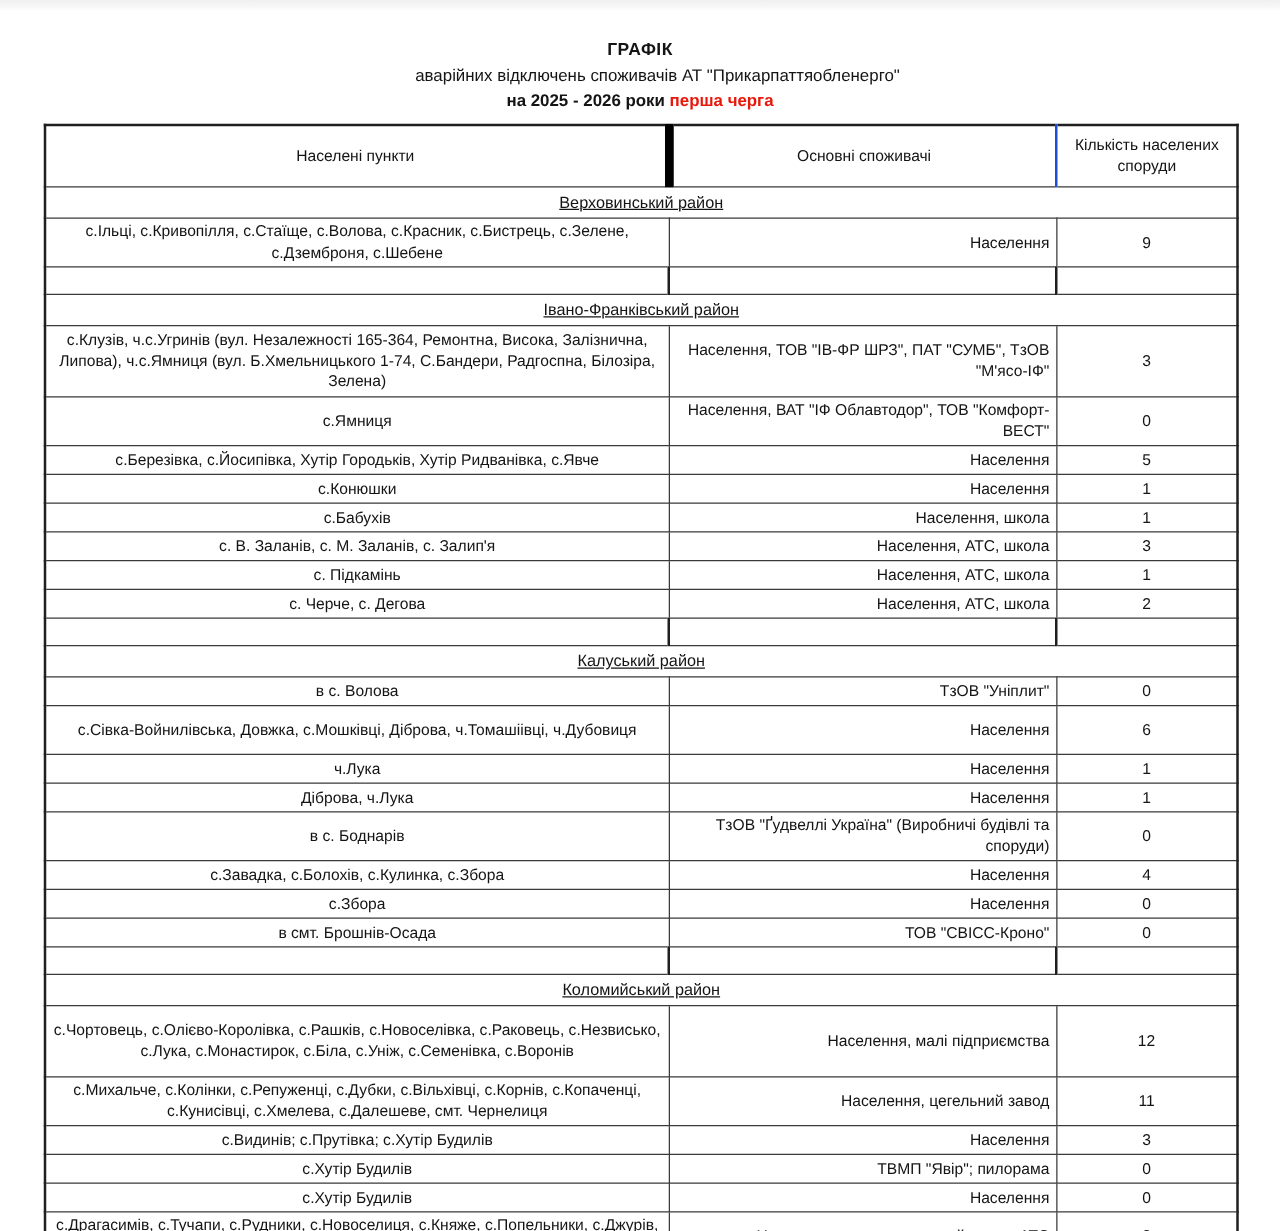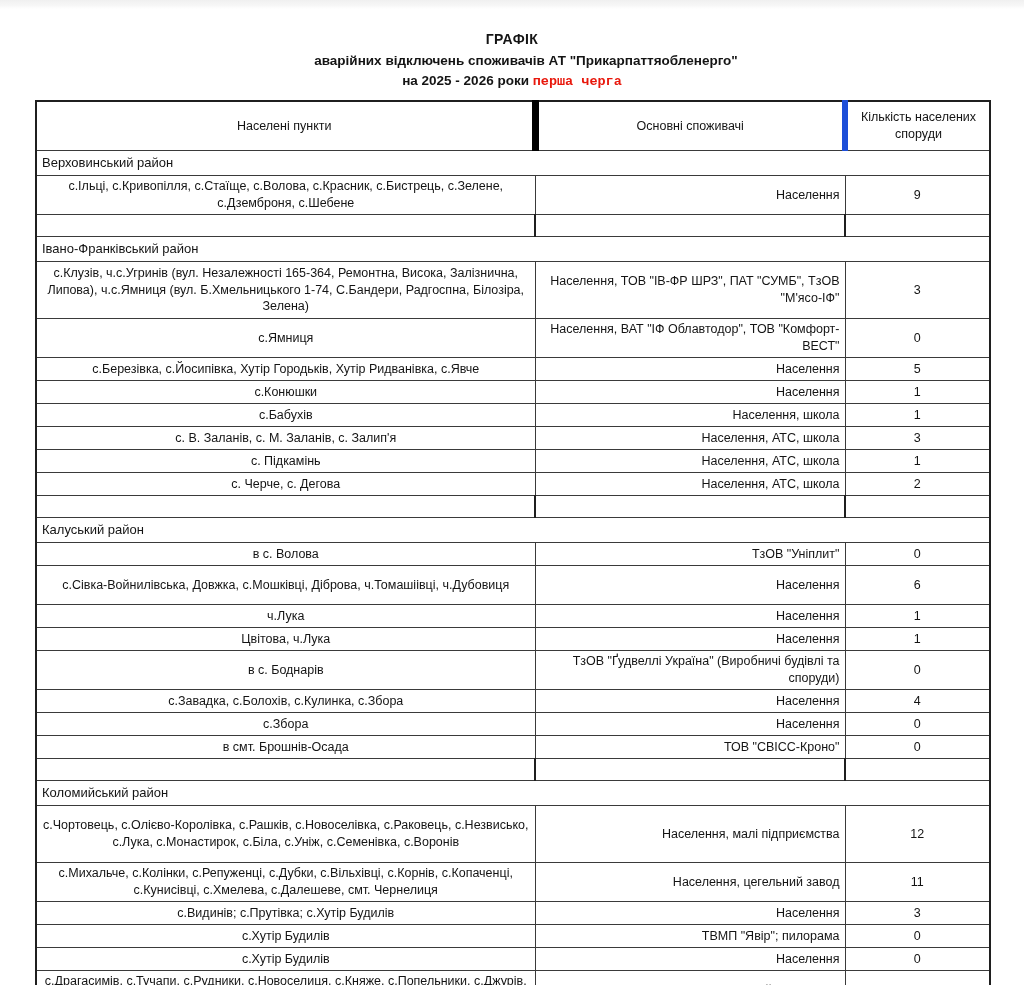--- a/index.html
+++ b/index.html
@@ -34,35 +34,34 @@
   }
   .doc-title {
     font-size: 14px;
     font-weight: bold;
     letter-spacing: 0.4px;
     line-height: 1.25;
     text-align: center;
   }
   .doc-subtitle {
     font-size: 13.5px;
-    font-weight: bold;
+    font-weight: normal;
     line-height: 1.35;
     margin-top: 3px;
     margin-left: 28px;
   }
   .doc-period {
     font-size: 13.5px;
     font-weight: bold;
     line-height: 1.35;
     margin-top: 2px;
   }
   .queue-accent {
     color: #e8180c;
     font-weight: bold;
-    font-family: Liberation Mono, monospace;
   }
   
   .table-wrap {
     margin: 9px auto 0 auto;
     width: 954px;
   }
   table.schedule {
     border-collapse: collapse;
     table-layout: fixed;
     width: 954px;
@@ -83,28 +82,30 @@
   table.schedule {
     border: 2px solid #1f1f1f;
   }
   .hdr td {
     text-align: center;
     font-size: 12.5px;
     height: 44px;
     border-bottom: 2px solid #1f1f1f;
   }
   .hdr td.hdr-places { border-right: 7px solid #000000; }
-  .hdr td.hdr-cons   { border-right: 6px solid #1d4ed8; margin-left: 28px; }
+  .hdr td.hdr-cons   { border-right: 2px solid #1d4ed8; margin-left: 28px; }
 
   .district-row td {
+    text-align: center;
     font-weight: bold;
     font-size: 13px;
     height: 20px;
     border-top: 2px solid #1f1f1f;
     border-bottom: 2px solid #1f1f1f;
+    text-decoration: underline;
   }
   .spacer-row td {
     height: 17px;
     border-top: 1px solid #8d8d8d;
   }
   .spacer-row td.sp-places { border-right: 2px solid #1f1f1f; }
   .spacer-row td.sp-cons   { border-right: 2px solid #1f1f1f; }
 
   td.cell-places {
     text-align: center;
@@ -224,21 +225,21 @@
             <td class="cell-places">с.Сівка-Войнилівська, Довжка, с.Мошківці, Діброва, ч.Томашіівці, ч.Дубовиця</td>
             <td class="cell-cons">Населення</td>
             <td class="cell-count">6</td>
           </tr>
           <tr class="data-row">
             <td class="cell-places">ч.Лука</td>
             <td class="cell-cons">Населення</td>
             <td class="cell-count">1</td>
           </tr>
           <tr class="data-row">
-            <td class="cell-places">Цвітова, ч.Лука</td>
+            <td class="cell-places">Діброва, ч.Лука</td>
             <td class="cell-cons">Населення</td>
             <td class="cell-count">1</td>
           </tr>
           <tr class="data-row tall2">
             <td class="cell-places">в с. Боднарів</td>
             <td class="cell-cons">ТзОВ "Ґудвеллі Україна" (Виробничі будівлі та споруди)</td>
             <td class="cell-count">0</td>
           </tr>
           <tr class="data-row">
             <td class="cell-places">с.Завадка, с.Болохів, с.Кулинка, с.Збора</td>

